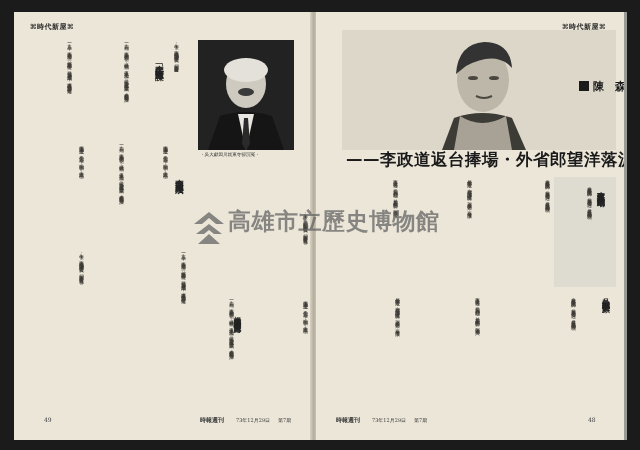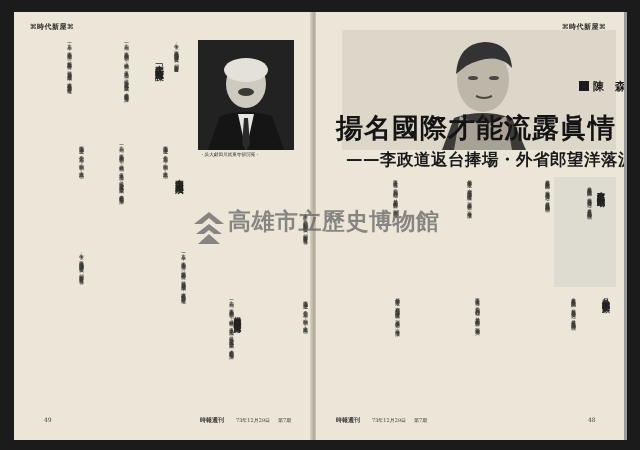--- a/index.html
+++ b/index.html
@@ -99,21 +99,20 @@
         <ellipse cx="131" cy="48" rx="5" ry="2" fill="#4a4740"></ellipse>
         <ellipse cx="152" cy="48" rx="5" ry="2" fill="#4a4740"></ellipse>
         <path d="M134 66 Q142 70 150 66" stroke="#4a4740" stroke-width="2" fill="none"></path>
       </svg>
     </div>
 
     <div class="author">
       <span class="box"></span><span>陳　森</span>
     </div>
 
-    <div class="title">揚名國際才能流露眞情</div>
     <div class="subtitle">——李政道返台捧場・外省郎望洋落淚</div>
 
     <div class="vcol" style="left:8px; top:164px; width:74px; height:110px;">李政道此次返台，受到各界熱烈歡迎，並參加吳大猷的壽宴，場面溫馨感人。</div>
     <div class="vcol" style="left:86px; top:164px; width:70px; height:110px;">外省籍的李政道，在台灣舉行的演講中流露眞情，望著台下的聽眾，不禁潸然淚下。</div>
     <div class="vcol" style="left:160px; top:164px; width:74px; height:110px;">吳大猷是李政道的恩師，當年推薦他赴美深造，才有日後揚名國際的成就。</div>
     <div class="vcol" style="left:8px; top:282px; width:76px; height:100px;">外省籍的李政道，在台灣舉行的演講中流露眞情，望著台下的聽眾，不禁潸然淚下。</div>
     <div class="vcol" style="left:88px; top:282px; width:76px; height:100px;">李政道此次返台，受到各界熱烈歡迎，並參加吳大猷的壽宴，場面溫馨感人。</div>
     <div class="vcol" style="left:168px; top:282px; width:92px; height:100px;">吳大猷是李政道的恩師，當年推薦他赴美深造，才有日後揚名國際的成就。</div>
 
     <div class="sidebar-box">

